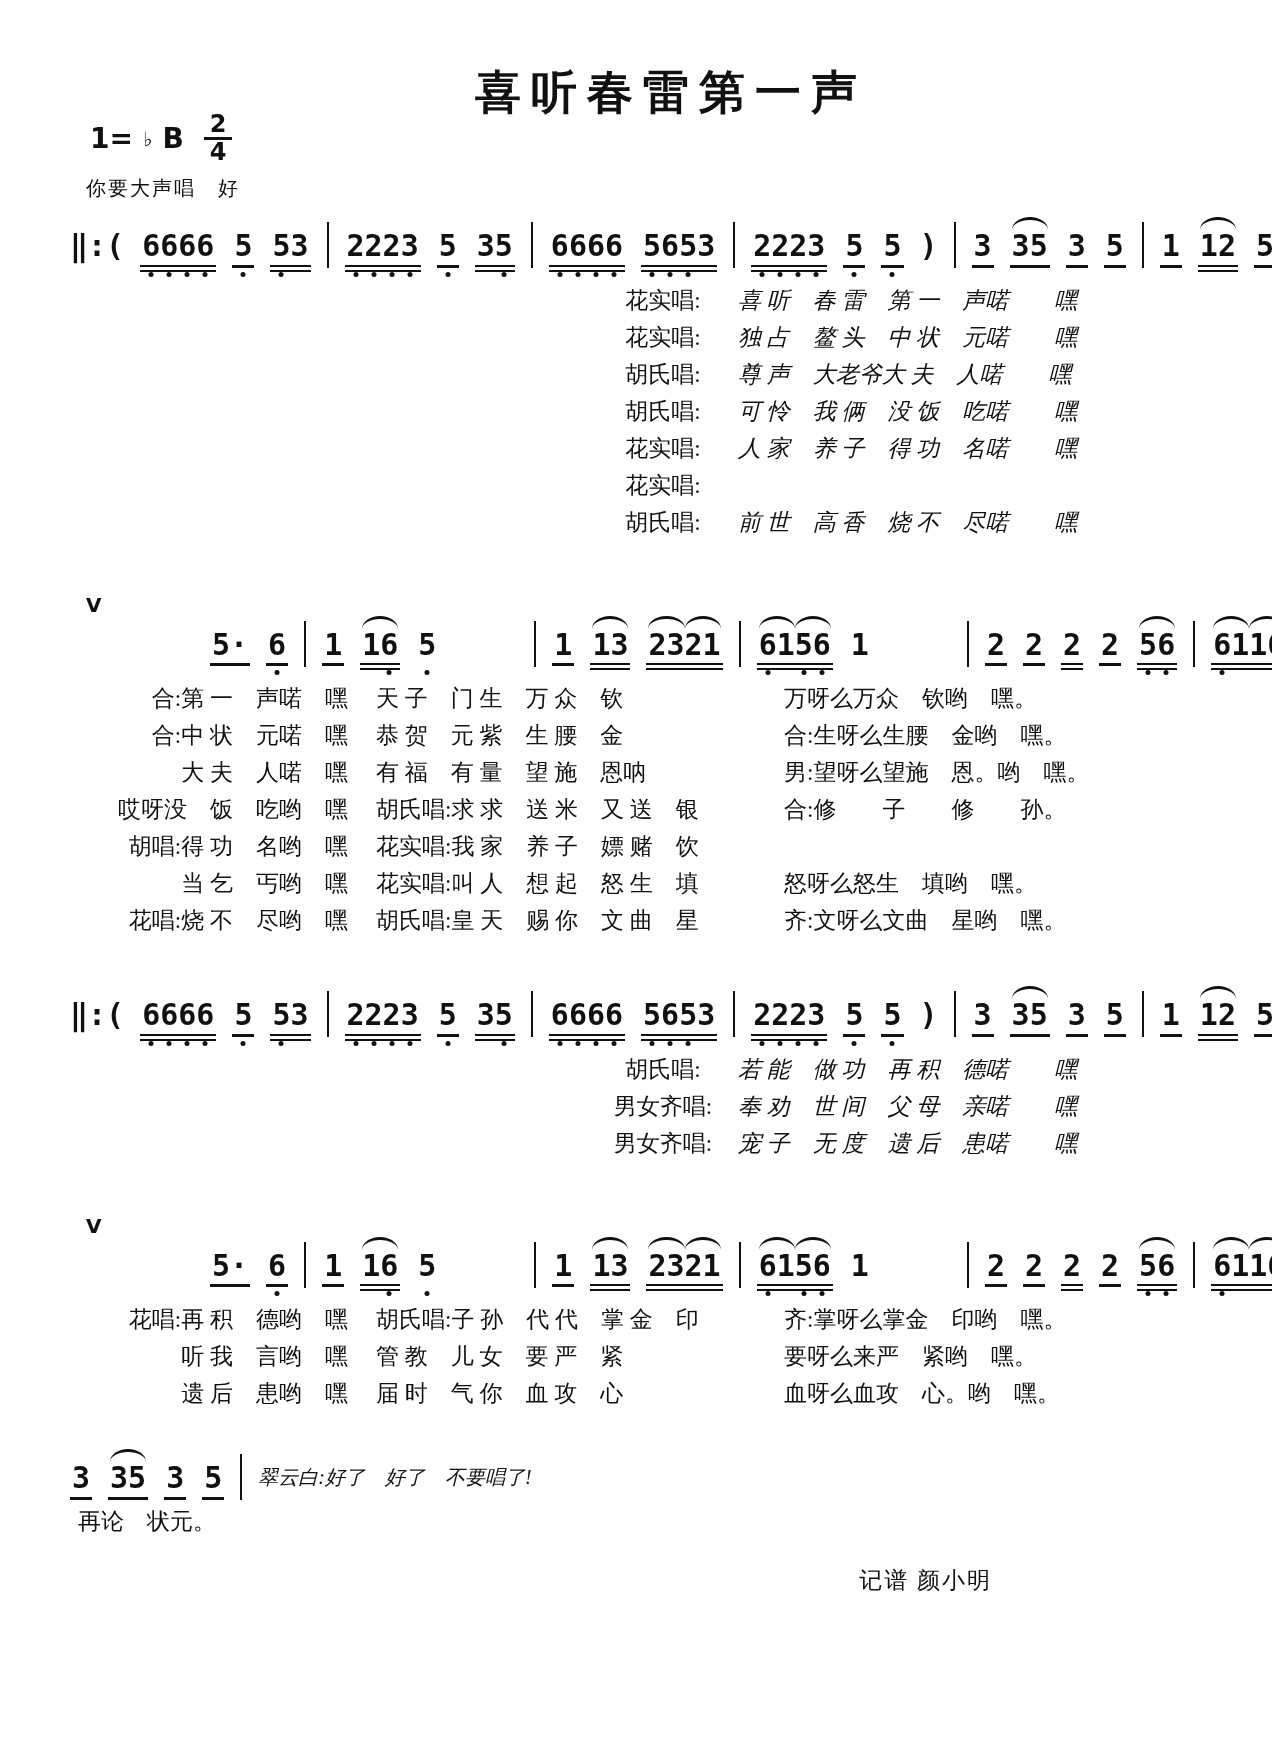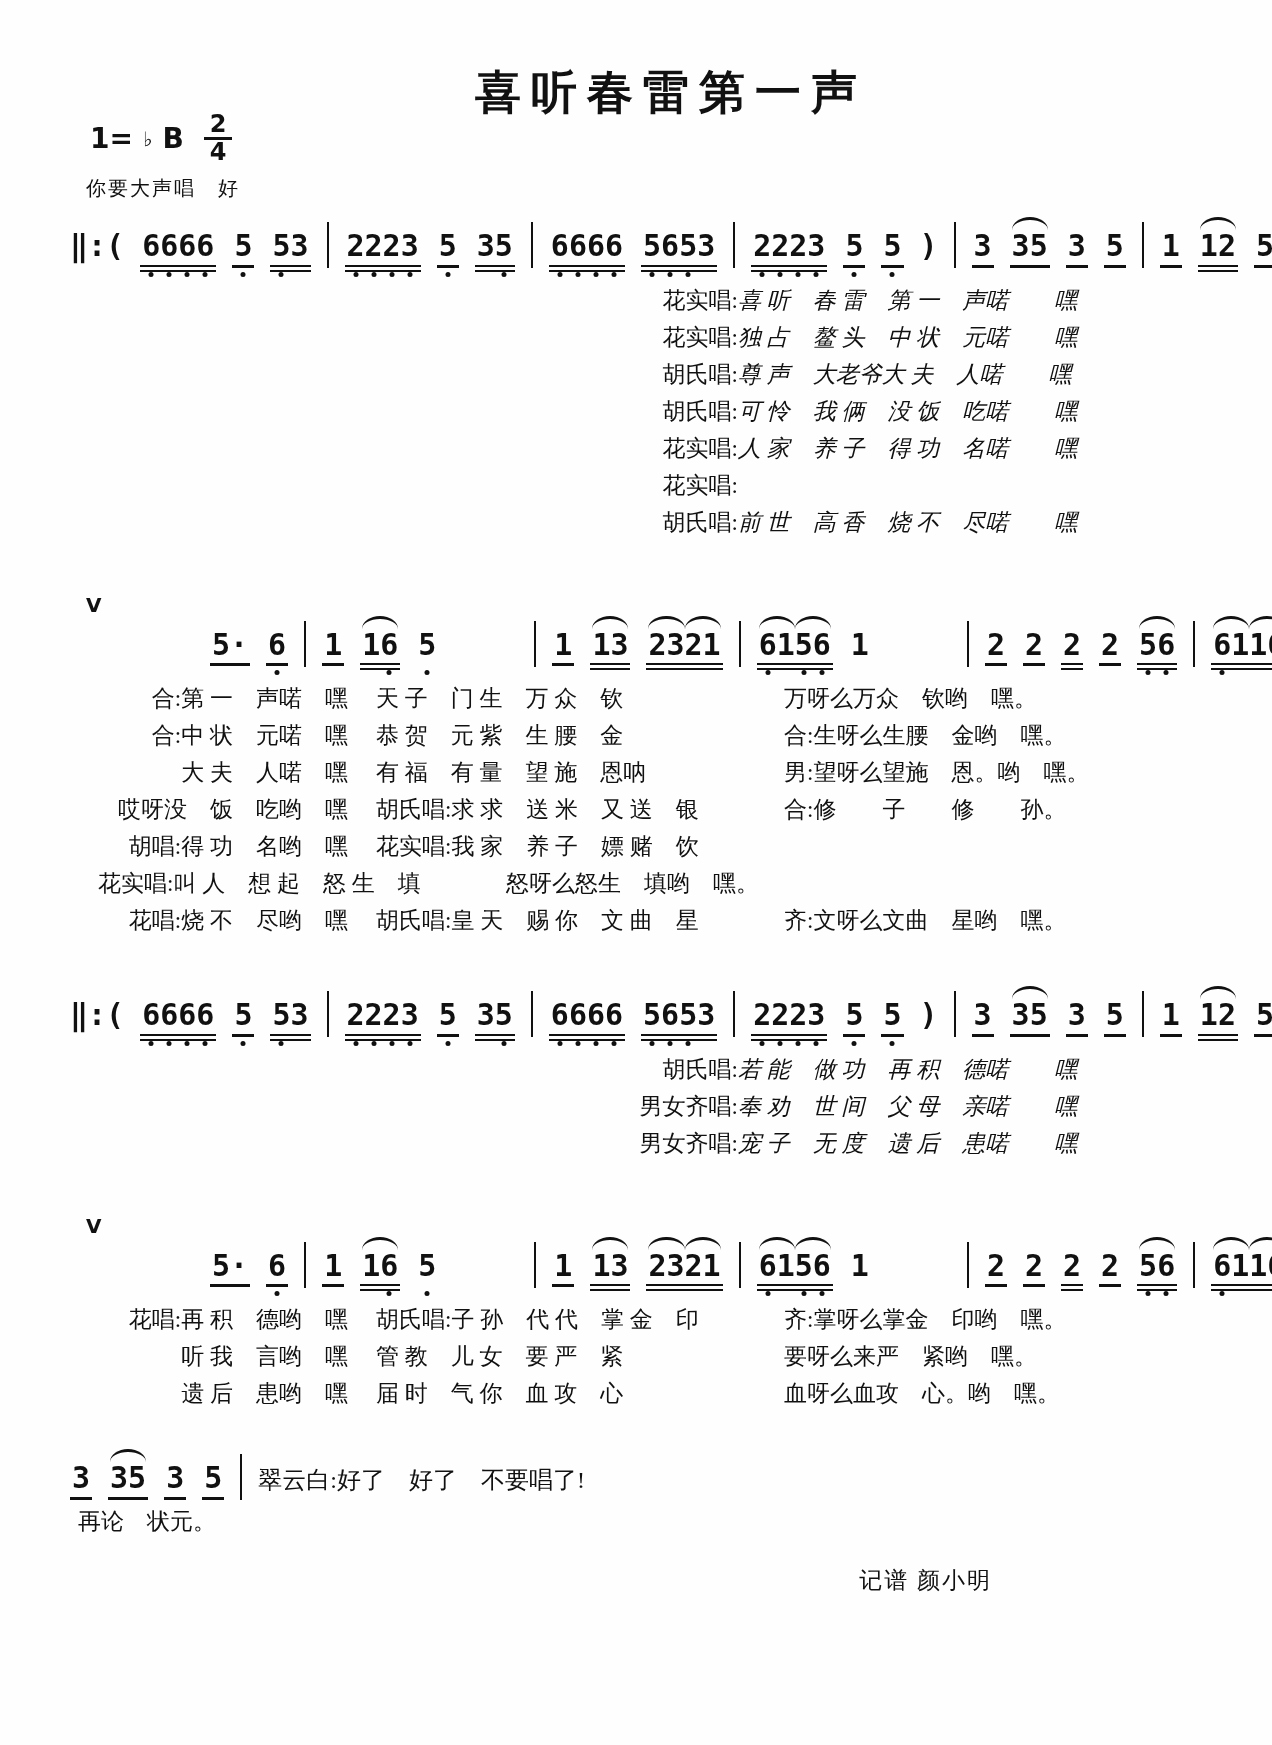--- a/index.html
+++ b/index.html
@@ -52,31 +52,31 @@
   .bar{width:2px;height:46px;background:#111;margin-top:6px;flex:none;}
   .gap{width:64px;flex:none;}
   .ntxt{padding-top:14px;font-size:30px;font-weight:bold;flex:none;}
   .breath{font-size:20px;font-weight:bold;margin:10px 0 -6px 16px;
     font-family:"DejaVu Sans","Liberation Sans",sans-serif;}
 
   
   .lyrics{font-size:23px;line-height:37px;}
   .lyr-row{display:flex;white-space:pre;}
   .sec-right{margin-left:518px;}
-  .sec-right .lab{display:inline-block;width:150px;text-align:right;flex:none;}
+  .sec-right .lab{display:inline-block;width:150px;text-align:center;flex:none;}
   .sec-right .txt{display:inline-block;font-style:italic;}
   .sec-cols .c1{display:inline-block;width:278px;text-align:right;flex:none;}
   .sec-cols .c2{display:inline-block;width:408px;margin-left:28px;flex:none;}
   .sec-cols .c3{display:inline-block;flex:1;}
   .block-space{height:42px;}
 
   
   .final-row{display:flex;align-items:flex-start;gap:16px;margin-top:36px;}
   .final-row .notation{margin:0;}
-  .spoken{font-size:24px;padding-top:16px;white-space:pre;}
+  .spoken{font-size:20px;padding-top:16px;white-space:pre;font-style:italic;}
   .final-lyric{font-size:23px;margin:6px 0 0 8px;white-space:pre;}
   .credit{
     text-align:right;padding-right:220px;font-size:23px;
     margin-top:28px;letter-spacing:2px;
   }
 </style>
 </head>
 <body>
 
 <div class="page">
@@ -272,21 +272,21 @@
         <i class="slur" style="left: calc(2ch + 2px); width: 2ch;"></i>
       </span>
     </div>
 
   <div class="lyrics sec-cols">
       <div class="lyr-row"><span class="c1">合:第 一　声喏　嘿</span><span class="c2">天 子　门 生　万 众　钦</span><span class="c3">万呀么万众　钦哟　嘿。</span></div>
       <div class="lyr-row"><span class="c1">合:中 状　元喏　嘿</span><span class="c2">恭 贺　元 紫　生 腰　金</span><span class="c3">合:生呀么生腰　金哟　嘿。</span></div>
       <div class="lyr-row"><span class="c1">大 夫　人喏　嘿</span><span class="c2">有 福　有 量　望 施　恩呐</span><span class="c3">男:望呀么望施　恩。哟　嘿。</span></div>
       <div class="lyr-row"><span class="c1">哎呀没　饭　吃哟　嘿</span><span class="c2">胡氏唱:求 求　送 米　又 送　银</span><span class="c3">合:修　　子　　修　　孙。</span></div>
       <div class="lyr-row"><span class="c1">胡唱:得 功　名哟　嘿</span><span class="c2">花实唱:我 家　养 子　嫖 赌　饮</span></div>
-      <div class="lyr-row"><span class="c2">花实唱:叫 人　想 起　怒 生　填</span><span class="c3">怒呀么怒生　填哟　嘿。</span></div>
+      <div class="lyr-row"><span class="c1">当 乞　丐哟　嘿</span><span class="c2">花实唱:叫 人　想 起　怒 生　填</span><span class="c3">怒呀么怒生　填哟　嘿。</span></div>
       <div class="lyr-row"><span class="c1">花唱:烧 不　尽哟　嘿</span><span class="c2">胡氏唱:皇 天　赐 你　文 曲　星</span><span class="c3">齐:文呀么文曲　星哟　嘿。</span></div>
     </div>
 
   <div class="block-space"></div>
 
   <div class="notation">
       <span class="ntxt">‖:(</span>
       <span class="ng u2">
         <span class="nc ld">6</span>
         <span class="nc ld">6</span>

